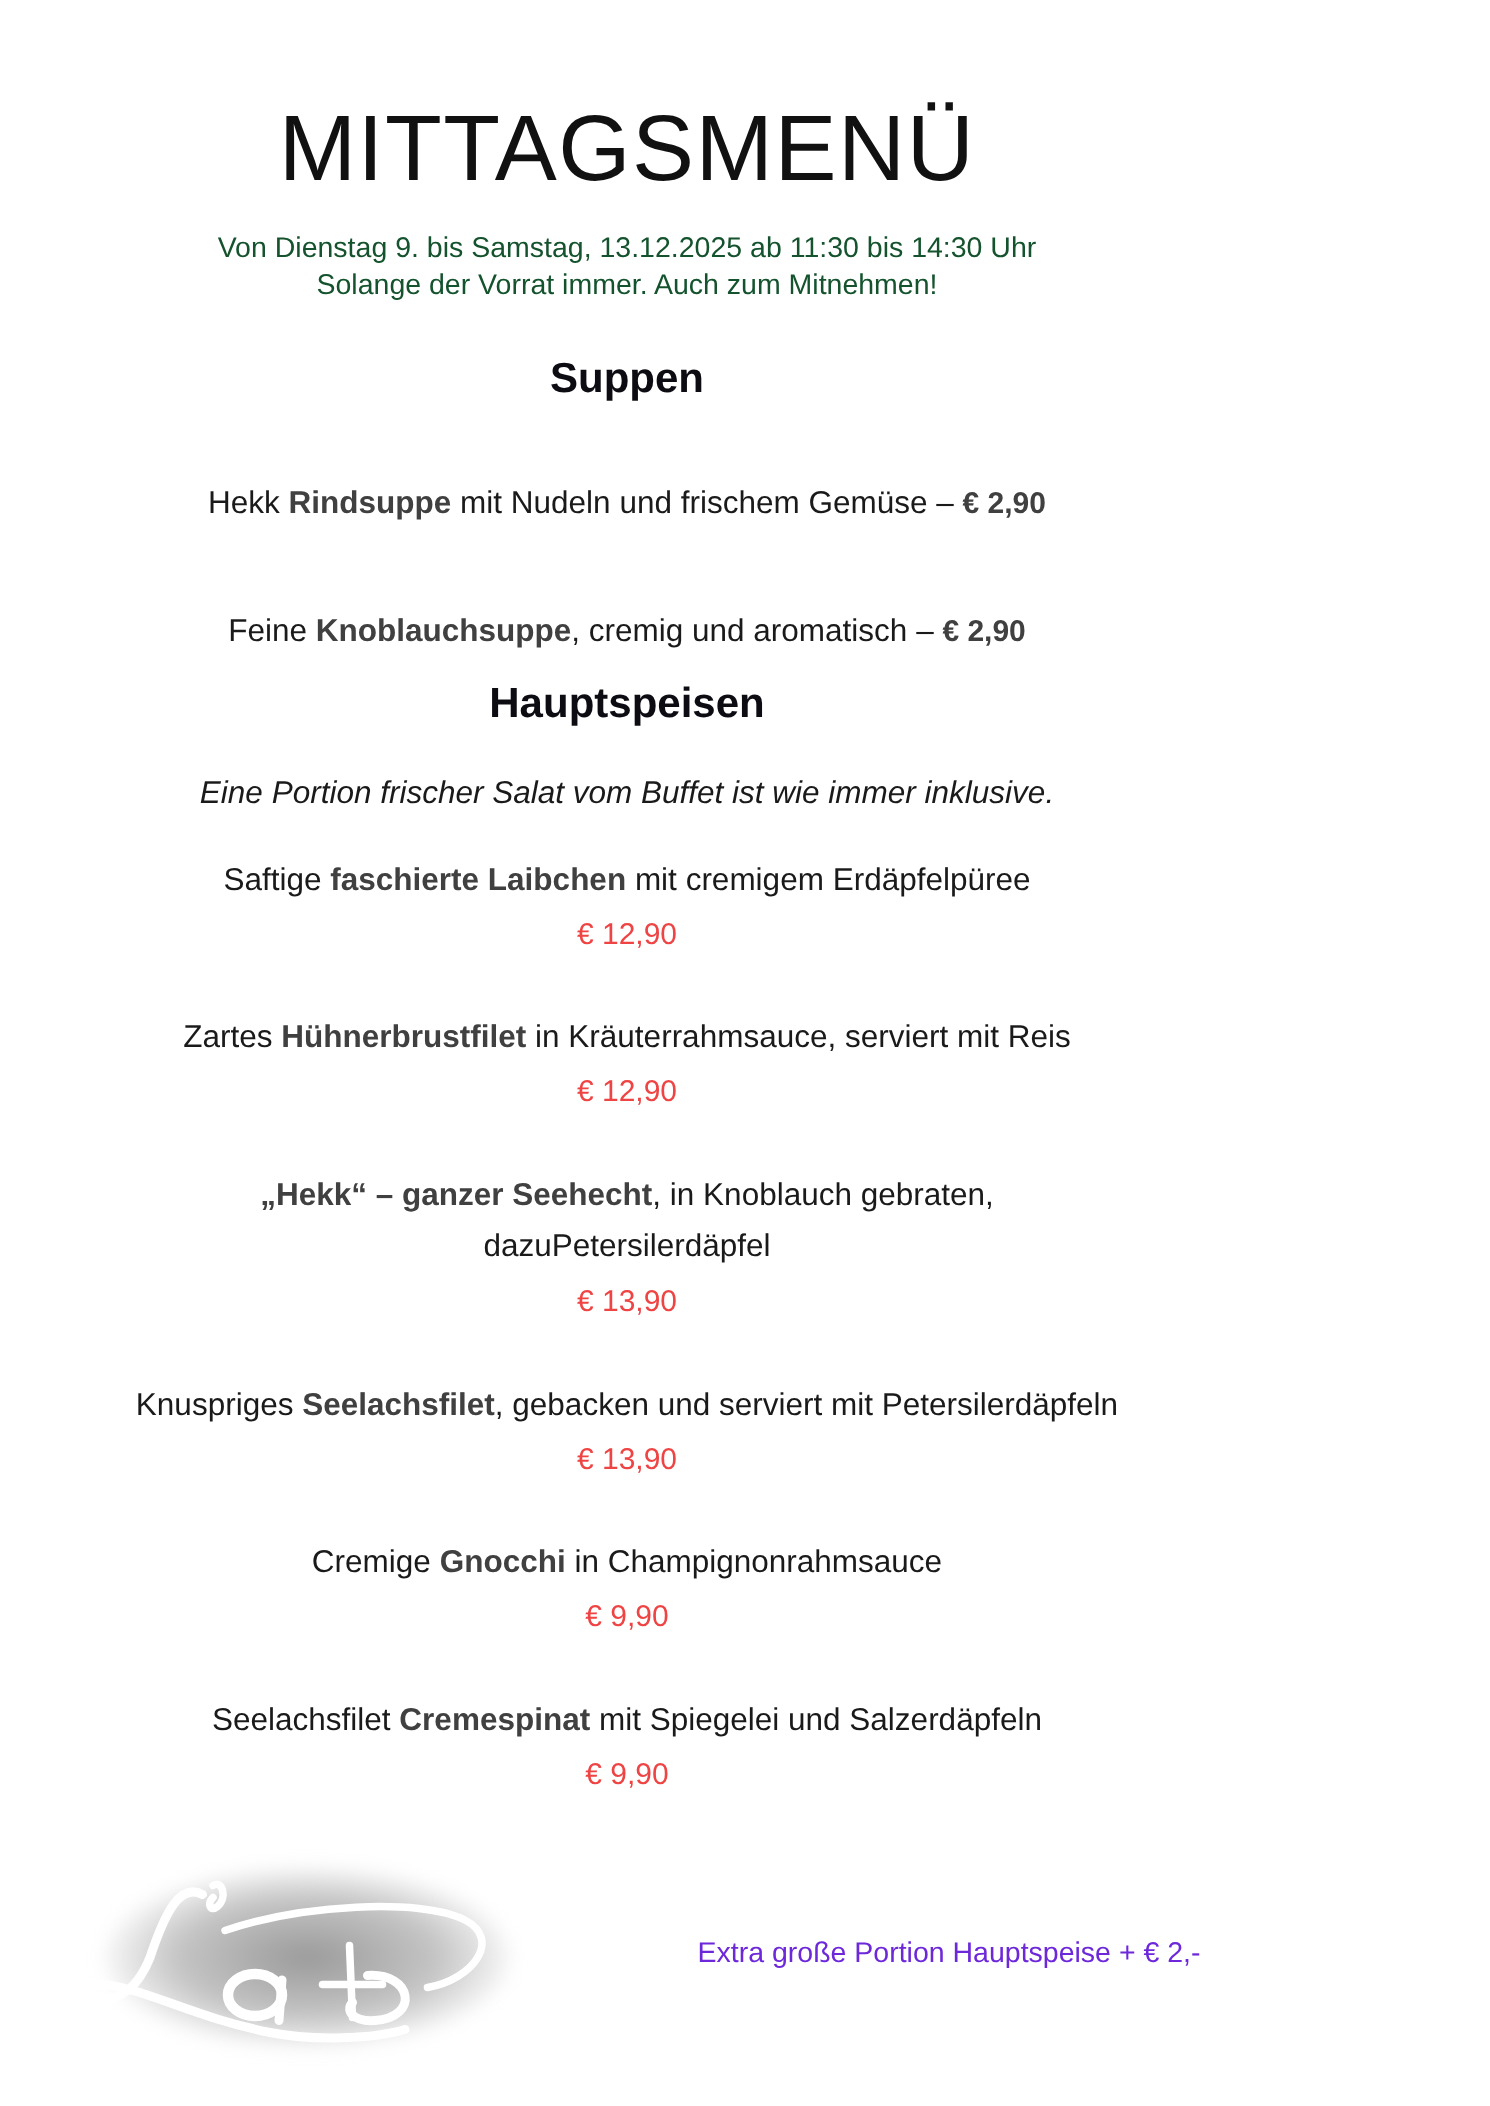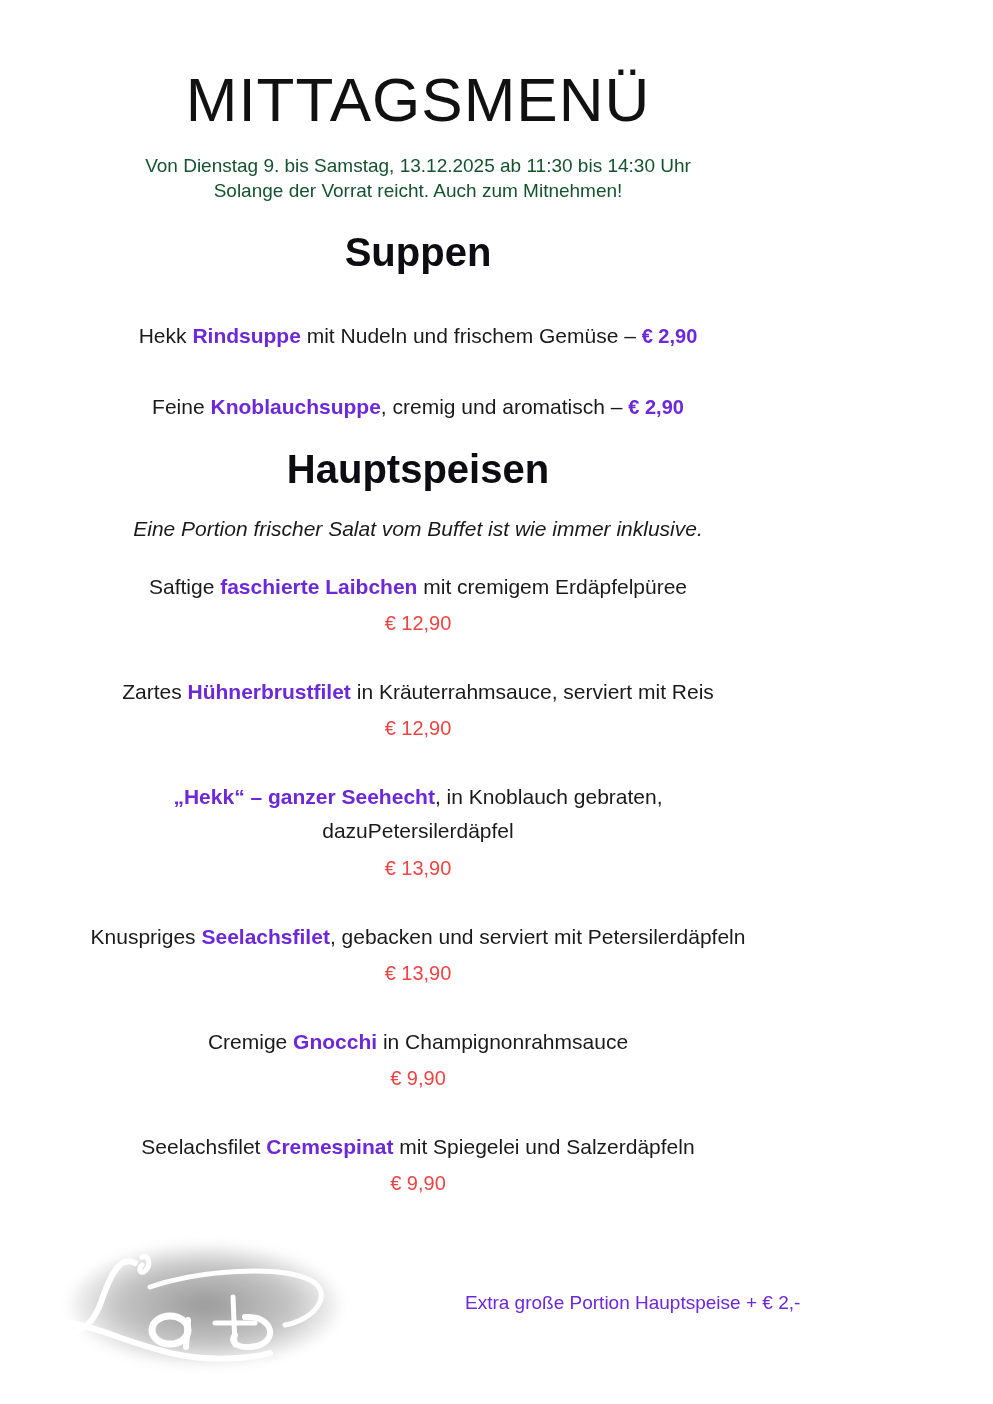--- a/index.html
+++ b/index.html
@@ -8,23 +8,23 @@
     font-family: "Liberation Sans", "DejaVu Sans", sans-serif;
     color: #111111;
   }
   .page { position: absolute; inset: 0; }
   .abs { position: absolute; left: 0; width: 836px; text-align: center; white-space: nowrap; }
   .title {
     top: 62px; font-size: 62px; font-weight: normal; letter-spacing: 1px;
     line-height: 76px; color: #111;
   }
   .sub { font-size: 19px; line-height: 24px; color: #14532d; }
-  .section-title { font-size: 40px; font-weight: bold; line-height: 44px; color: #0c0c12; }
+  .section-title { font-size: 28px; font-weight: bold; line-height: 44px; color: #0c0c12; }
   .dish { font-size: 21px; line-height: 28px; color: #1a1a1a; }
-  .dish b { font-weight: bold; color: #6d28d9; }
+  .dish b { font-weight: bold; color: #404040; }
   .price { font-size: 20px; font-weight: normal; line-height: 26px; color: #ef4444; }
   .note { font-size: 21px; font-style: italic; line-height: 28px; color: #1a1a1a; }
   .extra {
     position: absolute; left: 465px; top: 1290px; font-size: 19px; line-height: 26px;
     white-space: nowrap; color: #6d28d9;
   }
   .logo {
     position: absolute; left: 30px; top: 1225px; width: 350px; height: 160px;
   }
   .logo-glow {
@@ -35,29 +35,29 @@
   }
   .logo svg { position: absolute; left: 0; top: 0; }
 </style>
 </head>
 <body>
 
 <div class="page">
 
   <div class="abs title">MITTAGSMENÜ</div>
   <div class="abs sub" style="top:154px">Von Dienstag 9. bis Samstag, 13.12.2025 ab 11:30 bis 14:30 Uhr</div>
-  <div class="abs sub" style="top:179px">Solange der Vorrat reicht. Auch zum Mitnehmen!</div>
+  <div class="abs sub" style="top:179px">Solange der Vorrat immer. Auch zum Mitnehmen!</div>
 
   <div class="abs section-title" style="top:230px">Suppen</div>
 
   <div class="abs dish" style="top:322px">
     <span>Hekk </span><b>Rindsuppe</b><span> mit Nudeln und frischem Gemüse – </span><b class="price">€ 2,90</b>
   </div>
 
-  <div class="abs dish" style="top:393px">
+  <div class="abs dish" style="top:407px">
     <span>Feine </span><b>Knoblauchsuppe</b><span>, cremig und aromatisch – </span><b class="price">€ 2,90</b>
   </div>
 
   <div class="abs section-title" style="top:447px">Hauptspeisen</div>
   <div class="abs note" style="top:515px">Eine Portion frischer Salat vom Buffet ist wie immer inklusive.</div>
 
   <div class="abs dish" style="top:573px">
     <span>Saftige </span><b>faschierte Laibchen</b><span> mit cremigem Erdäpfelpüree</span>
   </div>
   <div class="abs price" style="top:610px">€ 12,90</div>

